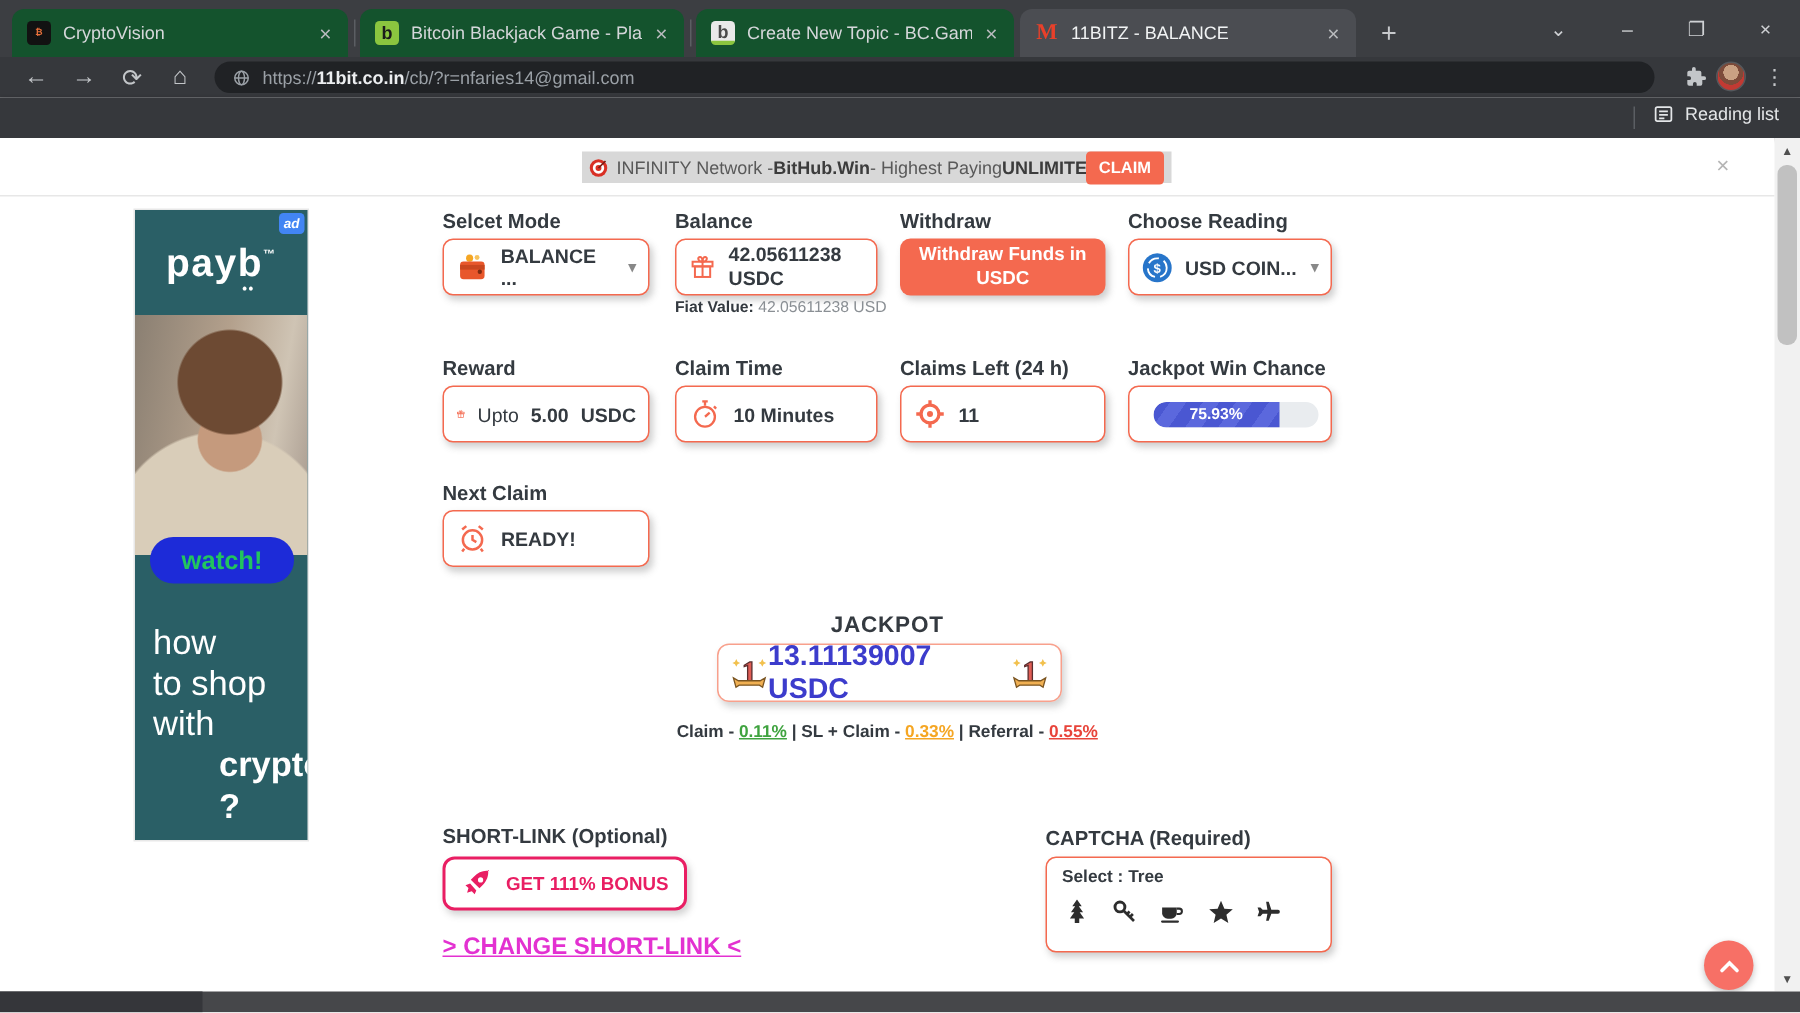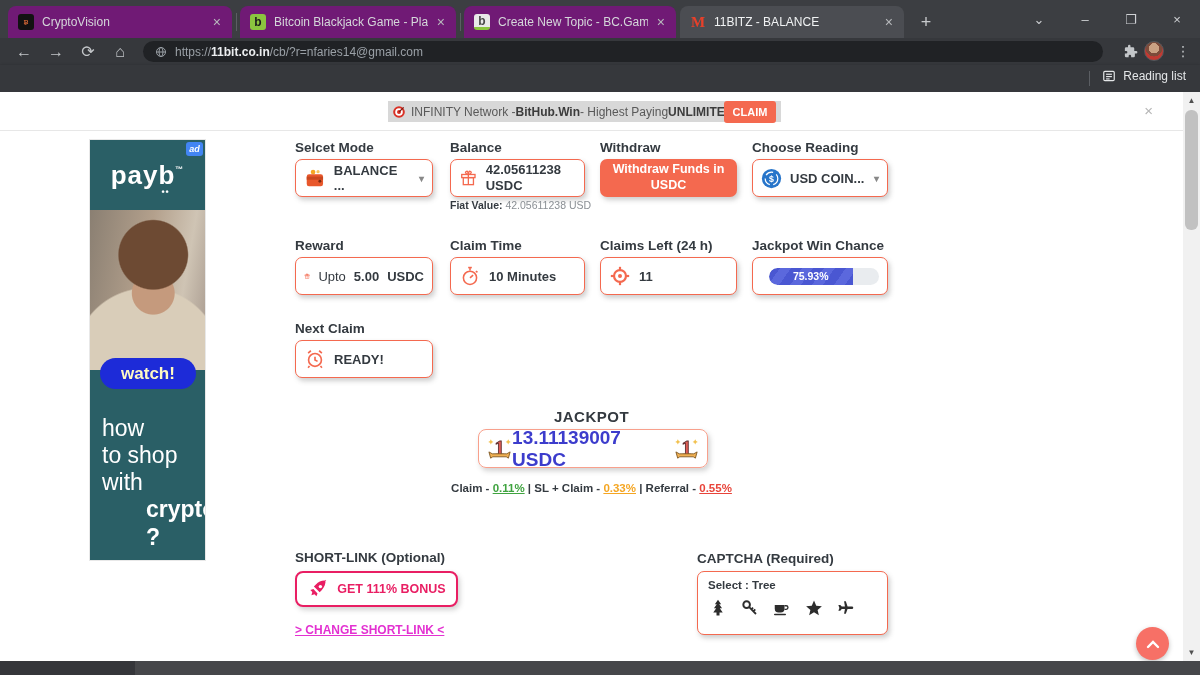--- a/index.html
+++ b/index.html
@@ -2,21 +2,21 @@
 <html><head>
 <meta charset="utf-8">
 <style>
   * { margin:0; padding:0; box-sizing:border-box; }
   html,body { width:1200px; height:675px; overflow:hidden; }
   body { font-family:"Liberation Sans", sans-serif; }
   #app { position:relative; width:1200px; height:675px; background:#fff; overflow:hidden; }
 
   
   .tabstrip { position:absolute; left:0; top:0; width:1200px; height:38px; background:#3c3e42; }
-  .tab { position:absolute; top:6px; height:32px; border-radius:8px 8px 0 0; display:flex; align-items:center; padding:0 8px 0 10px; color:#d5d7da; font-size:12px; background:#701a75; }
+  .tab { position:absolute; top:6px; height:32px; border-radius:8px 8px 0 0; display:flex; align-items:center; padding:0 8px 0 10px; color:#d5d7da; font-size:12px; background:#14532d; }
   .tab.active { background:#4b4d52; color:#f1f3f4; }
   .tab .title { flex:1; overflow:hidden; white-space:nowrap; text-overflow:clip; margin-left:8px; }
   .tab .close { color:#b8babd; font-size:14px; margin-left:6px; padding:0 3px; }
   .tab-sep { position:absolute; top:13px; width:1px; height:18px; background:#5b5e63; }
   .favicon { width:16px; height:16px; flex:0 0 16px; border-radius:3px; display:flex; align-items:center; justify-content:center; font-weight:bold; }
   .fav-cv { background:#121212; color:#e8703a; font-size:6px; letter-spacing:0; overflow:hidden; }
   .fav-bc { background:#8bc53f; color:#1b1b1b; font-size:12px; }
   .fav-bc2 { background:#e9e9e9; color:#4a4a4a; font-size:12px; border-bottom:3px solid #8bc53f; }
   .fav-11b { background:transparent; color:#e8402a; font-size:15px; font-family:"Liberation Serif", serif; }
   .newtab { position:absolute; top:8px; left:912px; width:28px; height:28px; color:#c7c9cc; font-size:18px; display:flex; align-items:center; justify-content:center; }
@@ -49,42 +49,42 @@
   .ad-logo { position:absolute; left:0; top:0; width:100%; height:70px; display:flex; align-items:center; justify-content:center; color:#fff; font-size:26px; font-weight:bold; letter-spacing:1px; }
   .ad-logo sup { font-size:8px; margin-top:-12px; }
   .ad-logo .bdots { position:relative; }
   .ad-logo .bdots::after { content:"••"; position:absolute; left:3px; bottom:-6px; font-size:9px; letter-spacing:1px; }
   .ad-photo { position:absolute; left:0; top:70px; width:100%; height:160px;
       background:
         radial-gradient(circle at 55% 28%, #6d4a33 0 26%, transparent 27%),
         radial-gradient(circle at 55% 52%, #c59a7d 0 20%, transparent 21%),
         radial-gradient(circle at 50% 95%, #d9cdb9 0 45%, transparent 46%),
         linear-gradient(100deg, #8a7f72 0%, #b3a08c 45%, #cfc4b4 75%, #a3958a 100%); }
-  .ad-watch { position:absolute; left:10px; top:218px; width:96px; height:31px; background:#1d2bd8; border-radius:16px; color:#fef9c3; font-weight:bold; font-size:17px; display:flex; align-items:center; justify-content:center; z-index:2; }
+  .ad-watch { position:absolute; left:10px; top:218px; width:96px; height:31px; background:#1d2bd8; border-radius:16px; color:#22c55e; font-weight:bold; font-size:17px; display:flex; align-items:center; justify-content:center; z-index:2; }
   .ad-caption { position:absolute; left:12px; top:275px; color:#fff; font-size:23px; line-height:1.18; }
   .ad-caption .bold { font-weight:bold;margin-left:44px; }
 
   
   .h-label { position:absolute; font-size:13.5px; font-weight:bold; color:#343a40; }
   .fbox { position:absolute; height:38px; background:#fff; border:1.6px solid #f4694f; border-radius:7px; box-shadow:2px 3px 5px rgba(80,80,80,.28); display:flex; align-items:center; padding:0 8px; gap:8px; font-size:13px; font-weight:bold; color:#343a40; }
   .fbox .caret { margin-left:auto; color:#888; font-size:10px; }
   .btn-withdraw { position:absolute; left:600px; top:67px; width:137px; height:38px; background:#f4694f; border:none; border-radius:7px; box-shadow:2px 3px 5px rgba(80,80,80,.28); color:#fff; font-weight:bold; font-size:12.5px; line-height:1.25; display:flex; align-items:center; justify-content:center; text-align:center; padding:0 6px; }
   .fiat { position:absolute; left:450px; top:107px; font-size:10.5px; color:#8a8f94; }
   .fiat b { color:#343a40; }
   .progress-track { width:122px; height:17px; background:#e9ecef; border-radius:9px; overflow:hidden; position:relative; }
   .progress-fill { height:100%; border-radius:9px 0 0 9px; background:repeating-linear-gradient(125deg, #4a57d2 0 9px, #5b68dd 9px 18px); display:flex; align-items:center; justify-content:center; color:#fff; font-size:10.5px; font-weight:bold; }
   .jackpot-title { position:absolute; left:295px; top:316px; width:593px; text-align:center; font-size:15px; font-weight:bold; color:#343a40; letter-spacing:.5px; }
   .jackpot-box { position:absolute; left:478px; top:337px; width:230px; height:39px; border:1.6px solid #f8a08c; border-radius:8px; box-shadow:2px 3px 5px rgba(80,80,80,.25); display:flex; align-items:center; justify-content:space-between; padding:0 8px; }
   .jackpot-amount { font-size:19px; font-weight:bold; color:#3c3ccc; }
   .rates { position:absolute; left:295px; top:390px; width:593px; text-align:center; font-size:11.5px; font-weight:bold; color:#343a40; }
   .rates .g { color:#3fa33f; text-decoration:underline; }
   .rates .o { color:#f5a623; text-decoration:underline; }
   .rates .r { color:#e8443a; text-decoration:underline; }
   .btn-bonus { position:absolute; left:295px; top:479px; width:163px; height:36px; background:#fff; border:2px solid #e91e63; border-radius:8px; box-shadow:2px 3px 5px rgba(80,80,80,.25); display:flex; align-items:center; justify-content:center; gap:8px; color:#e91e63; font-weight:bold; font-size:12.5px; }
-  .change-link { position:absolute; left:295px; top:531px; font-size:12px; font-weight:bold; color:#e331d1; text-decoration:underline; }
+  .change-link { position:absolute; left:295px; top:531px; font-size:16px; font-weight:bold; color:#e331d1; text-decoration:underline; }
   .captcha-box { position:absolute; left:697px; top:479px; width:191px; height:64px; background:#fff; border:1.6px solid #f4694f; border-radius:7px; box-shadow:2px 3px 5px rgba(80,80,80,.28); padding:7px 10px; }
   .captcha-box .sel { font-size:11.5px; font-weight:bold; color:#343a40; }
   .captcha-icons { display:flex; gap:13px; margin-top:7px; align-items:center; }
   .captcha-icons .ci { width:19px; height:19px; display:flex; align-items:center; justify-content:center; }
 
   .scrolltop { position:absolute; left:1136px; top:627px; width:33px; height:33px; border-radius:50%; background:#f77066; color:#fff; display:flex; align-items:center; justify-content:center; box-shadow:0 2px 5px rgba(0,0,0,.25); }
 
   
   .vscroll { position:absolute; left:1183px; top:92px; width:17px; height:569px; background:#f1f1f1; }
   .vscroll .arr { position:absolute; left:0; width:17px; height:17px; display:flex; align-items:center; justify-content:center; color:#505050; font-size:8px; }

